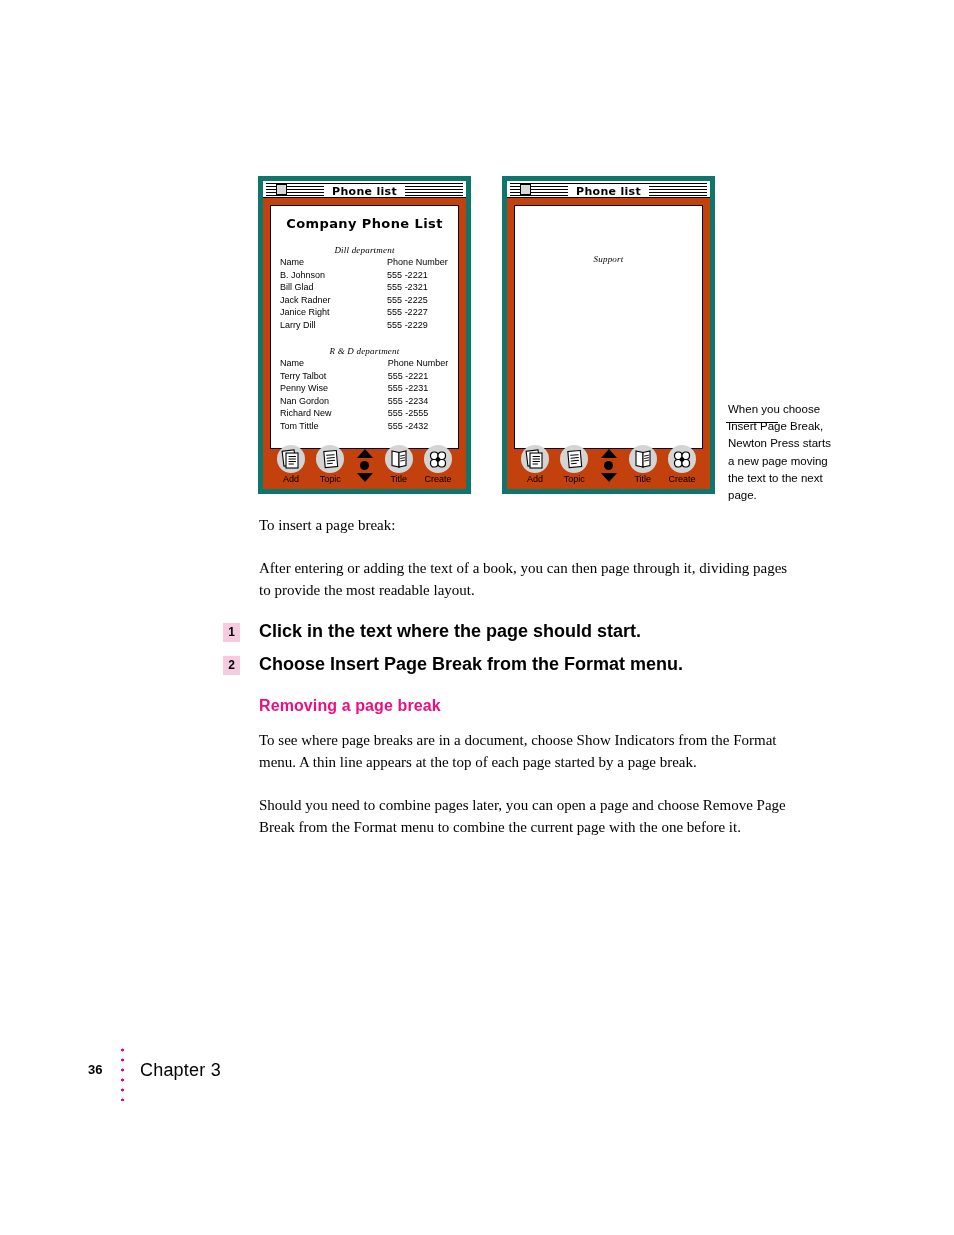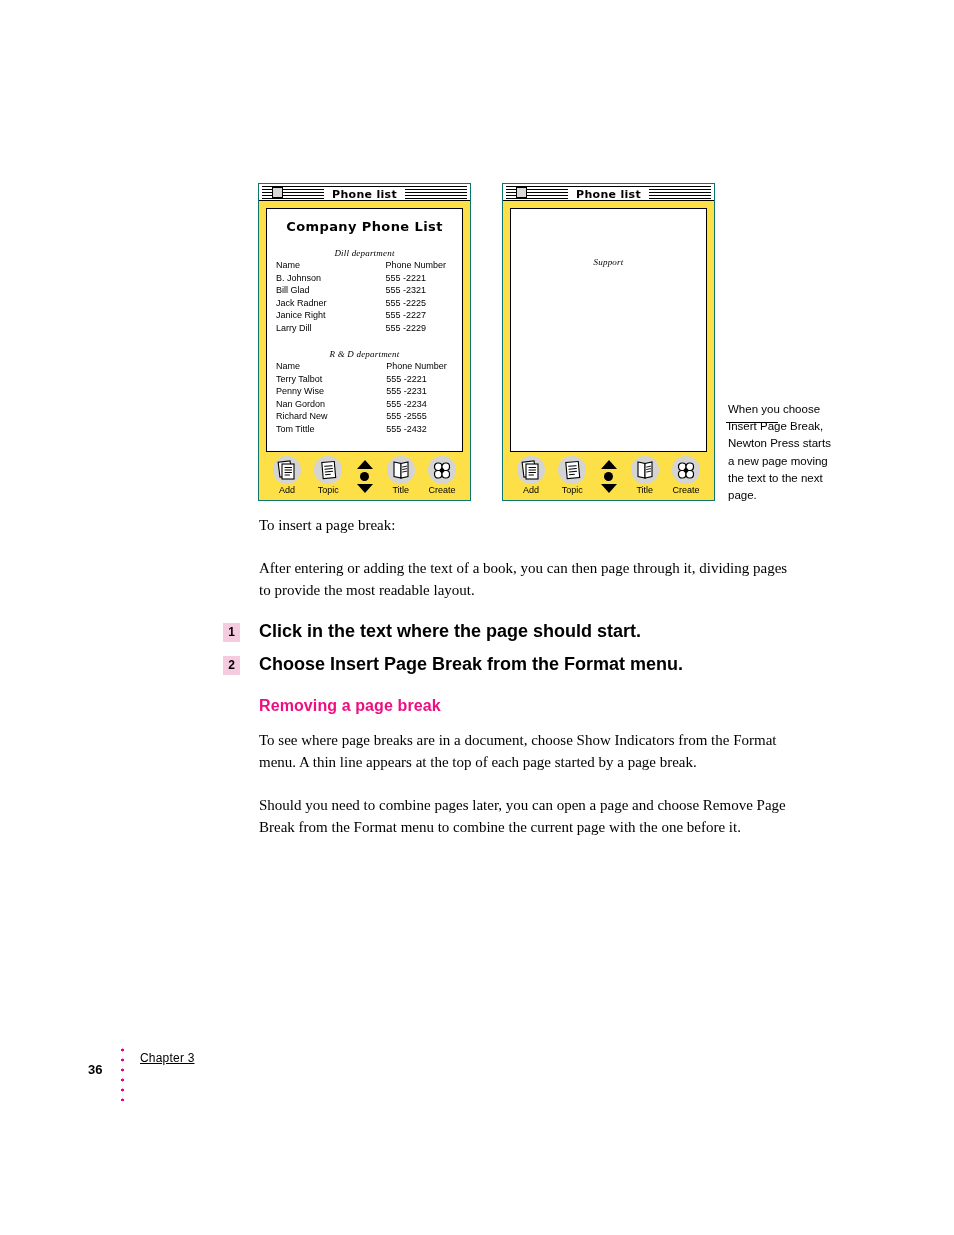--- a/index.html
+++ b/index.html
@@ -20,22 +20,22 @@
     position: absolute;
     left: 258px;
     top: 176px;
     width: 620px;
     height: 320px;
   }
 
   
   .newton-window {
     position: absolute;
-    top: 7px;
-    border: 1px solid #0f766e;
+    top: 0;
+    border: 5px solid #0f766e;
     background: #c0c0c0;
     box-sizing: border-box;
   }
   .newton-window.left  { left: 0px;   width: 213px; height: 318px; }
   .newton-window.right { left: 244px; width: 213px; height: 318px; }
 
   .titlebar {
     position: relative;
     height: 17px;
     background: #ffffff;
@@ -93,21 +93,21 @@
     font-size: 11px;
     color: #000000;
     letter-spacing: 0.3px;
   }
 
   .window-body {
     position: absolute;
     left: 0; right: 0;
     top: 17px;
     bottom: 0;
-    background: #fde047;
+    background: #c2410c;
     padding: 7px 7px 0 7px;
     box-sizing: border-box;
   }
   .page-sheet {
     position: relative;
     background: #ffffff;
     border: 1px solid #000000;
     height: 244px;
     box-sizing: border-box;
     overflow: hidden;
@@ -311,26 +311,25 @@
     top: 0px;
     width: 3px;
     height: 56px;
     background-image: radial-gradient(circle, #ec008c 0px, #ec008c 1.4px, rgba(0,0,0,0) 1.6px);
     background-size: 3px 10px;
     background-repeat: repeat-y;
   }
   .footer-chapter {
     position: absolute;
     left: 52px;
-    top: 6px;
-    font-family: "Liberation Sans", sans-serif;
-    font-size: 12px;
+    top: 15px;
+    font-family: "Liberation Sans", sans-serif;
+    font-size: 18px;
     color: #000000;
     letter-spacing: 0.2px;
-    text-decoration: underline;
   }
 </style>
 </head>
 <body>
 
 <div class="figure-area">
 
   <div class="newton-window left">
     <div class="titlebar">
       <div class="titlebar-stripes"></div>

